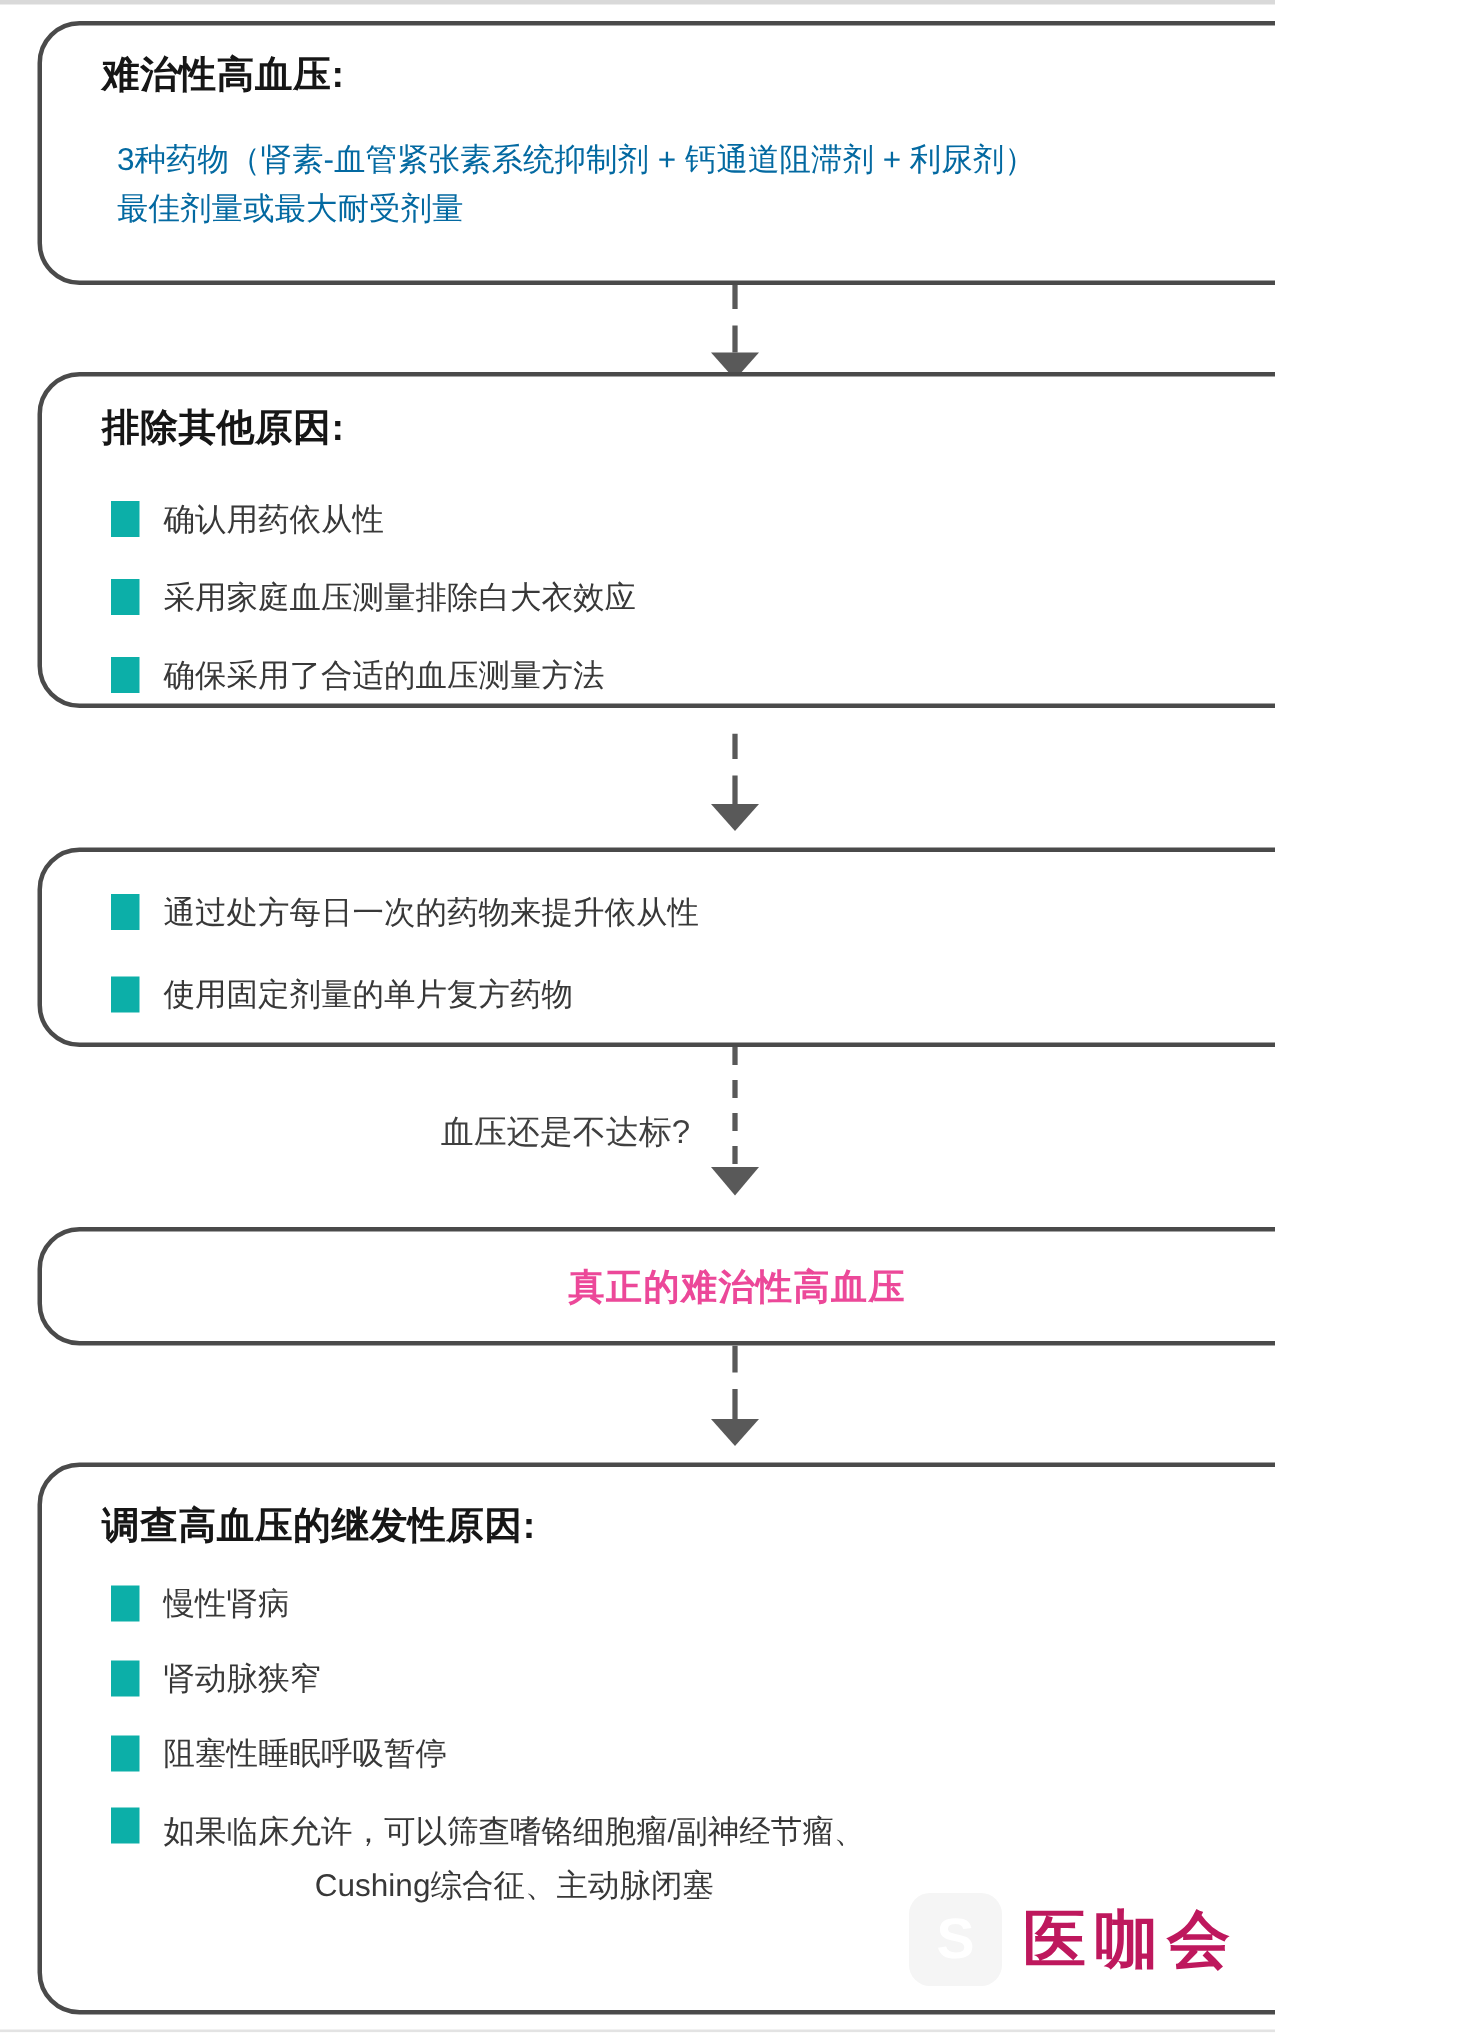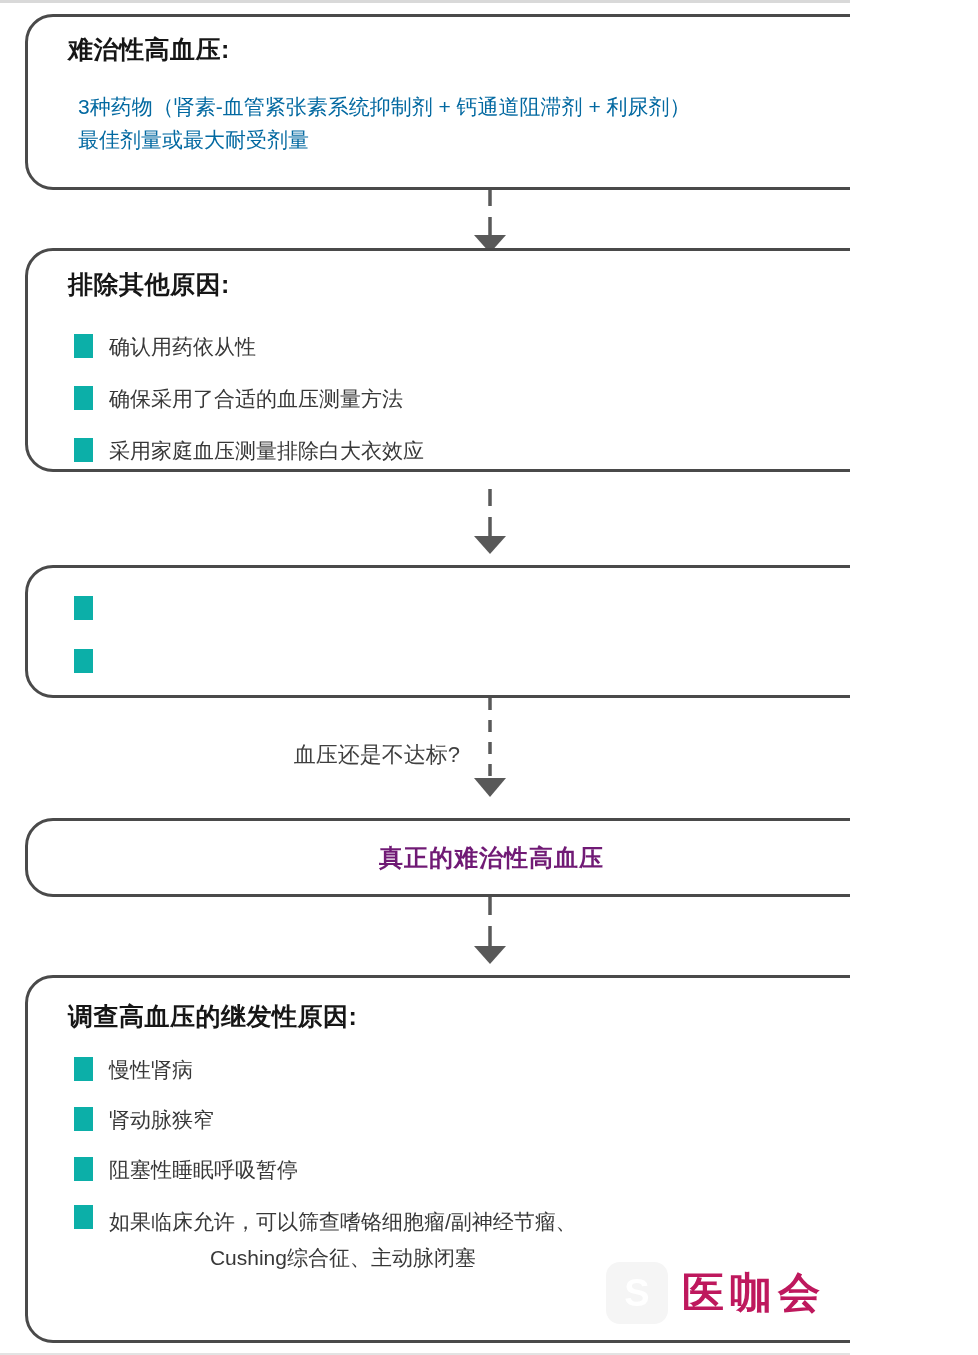--- a/index.html
+++ b/index.html
@@ -86,21 +86,21 @@
   #box-2 .row-1 { margin-top: 32px; }
   #box-2 .row-2, #box-2 .row-3 { margin-top: 25px; }
   #box-3 { top: 565px; height: 133px; }
   #box-3 .row-1 { margin-top: 27px; }
   #box-3 .row-2 { margin-top: 28px; }
   #box-4 {
     top: 818px; height: 79px;
     display: flex; align-items: center; justify-content: center;
   }
   #box-4 .center-title {
-    font-size: 24px; font-weight: bold; color: #701a75; letter-spacing: 1px; text-align: center;
+    font-size: 24px; font-weight: bold; color: #ec4899; letter-spacing: 1px; text-align: center;
   }
   #box-5 { top: 975px; height: 368px; }
   #box-5 .box-title { margin-top: 22px; }
   #box-5 .row-1 { margin-top: 28px; }
   #box-5 .row-2, #box-5 .row-3, #box-5 .row-4 { margin-top: 23px; }
   #box-5 .row-5 { margin-top: 21px; }
   #box-5 .row-5 .row-text { line-height: 36px; }
   .watermark {
     position: absolute;
     right: 24px;
@@ -144,42 +144,44 @@
     <line class="arr-line" x1="22" y1="27" x2="22" y2="45"></line>
     <polygon class="arr-head" points="6,45 38,45 22,63"></polygon>
   </svg>
 
   <div class="box" id="box-2">
     <div class="box-title">排除其他原因:</div>
     <div class="row row-1">
       <span class="bullet"></span>
       <span class="row-text">确认用药依从性</span>
     </div>
+    <div class="row row-3">
+      <span class="bullet"></span>
+      <span class="row-text">采用家庭血压测量排除白大衣效应</span>
+    </div>
     <div class="row row-2">
       <span class="bullet"></span>
       <span class="row-text">确保采用了合适的血压测量方法</span>
-    </div>
-    <div class="row row-3">
-      <span class="bullet"></span>
-      <span class="row-text">采用家庭血压测量排除白大衣效应</span>
     </div>
   </div>
 
   <svg id="arrow-2" class="arrow-svg" viewBox="0 0 44 72">
     <line class="arr-line" x1="22" y1="0" x2="22" y2="17"></line>
     <line class="arr-line" x1="22" y1="28" x2="22" y2="47"></line>
     <polygon class="arr-head" points="6,47 38,47 22,65"></polygon>
   </svg>
 
   <div class="box" id="box-3">
     <div class="row row-1">
       <span class="bullet"></span>
+      <span class="row-text">通过处方每日一次的药物来提升依从性</span>
     </div>
     <div class="row row-2">
       <span class="bullet"></span>
+      <span class="row-text">使用固定剂量的单片复方药物</span>
     </div>
   </div>
 
   <div class="decision-zone">
     <div class="decision-label">血压还是不达标?</div>
     <svg viewBox="0 0 44 104">
       <line class="arr-line" x1="22" y1="0" x2="22" y2="80" stroke-dasharray="12 10"></line>
       <polygon class="arr-head" points="6,80 38,80 22,99"></polygon>
     </svg>
   </div>

